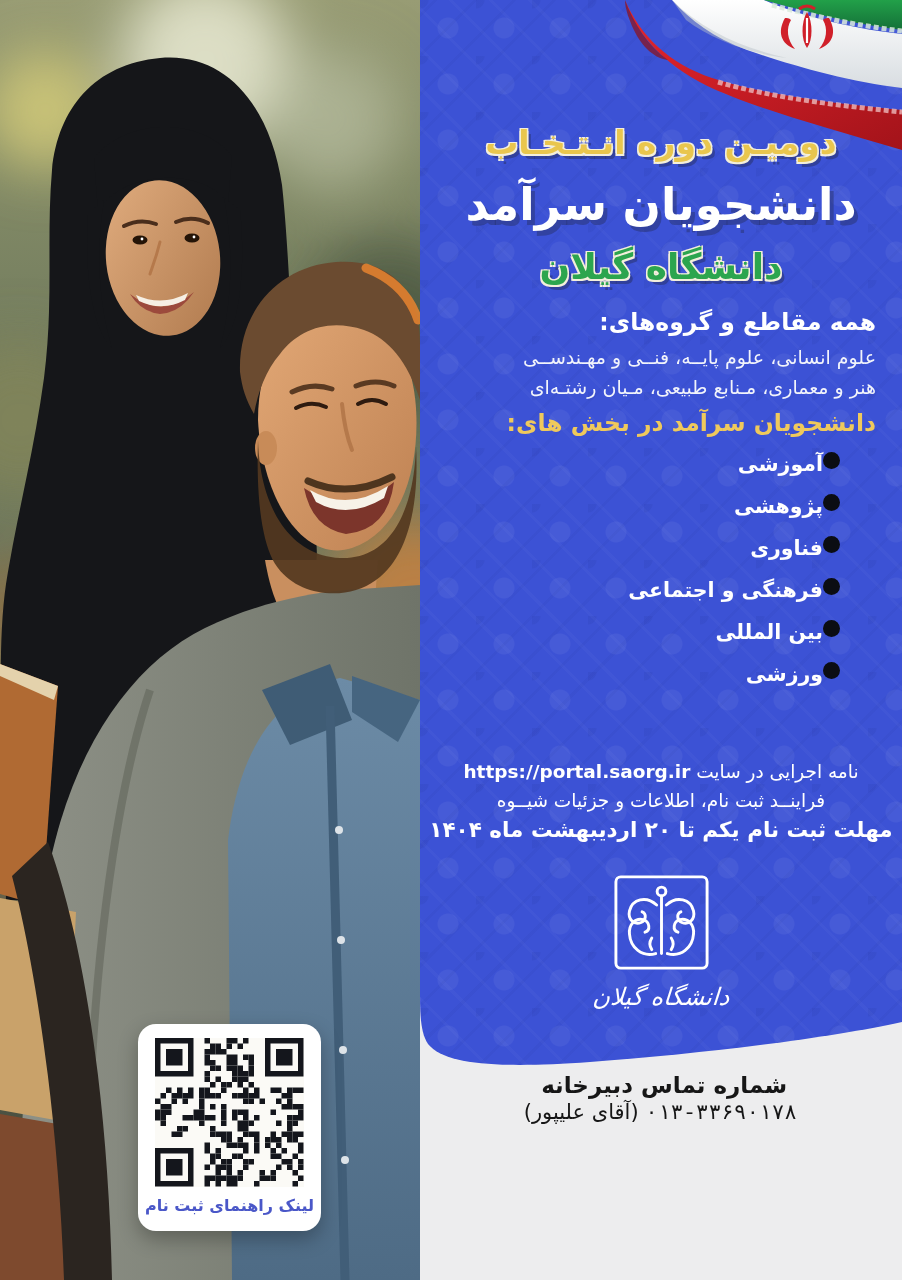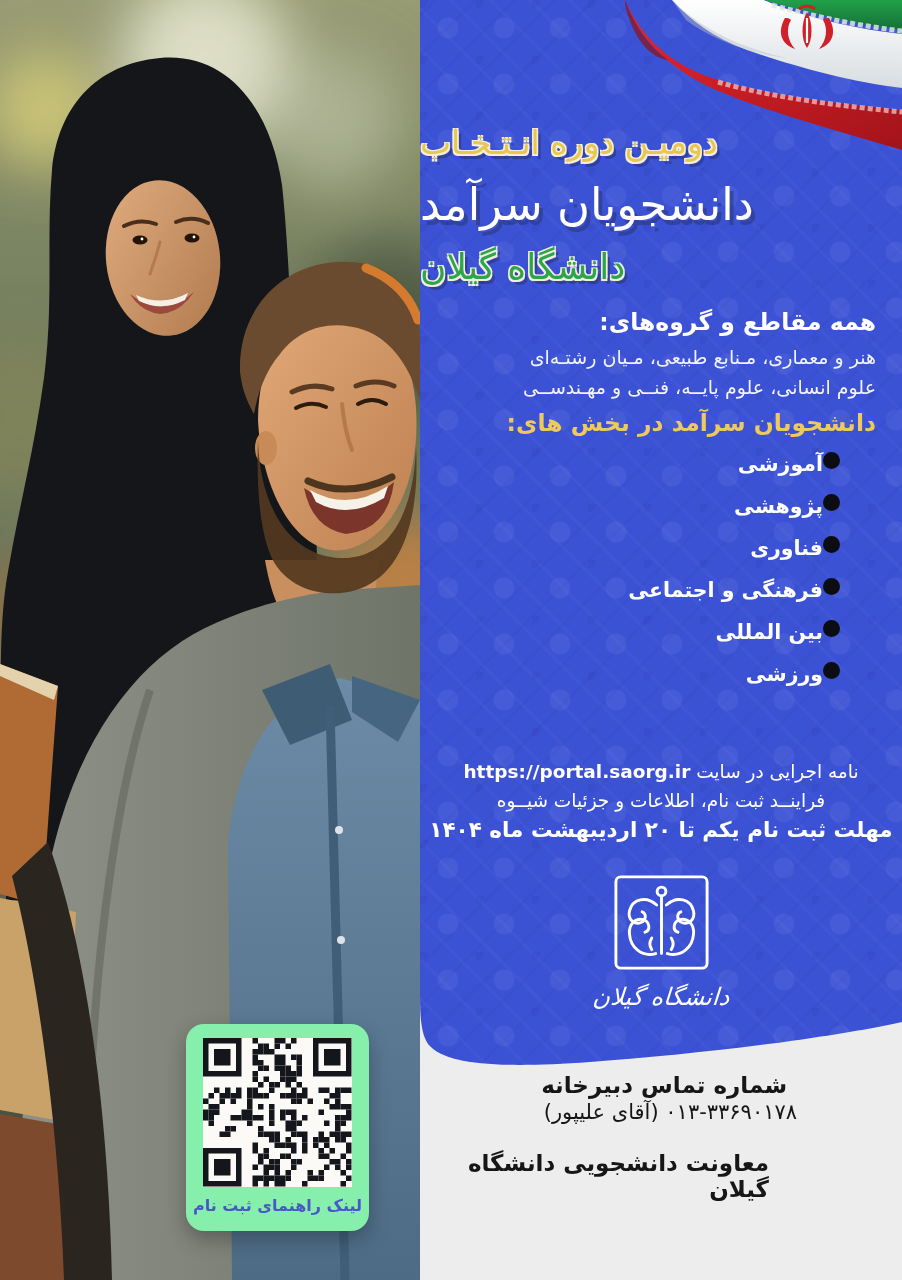--- a/index.html
+++ b/index.html
@@ -18,21 +18,21 @@
       radial-gradient(circle at 28px 28px, rgba(255,255,255,0.05) 10px, transparent 11px),
       radial-gradient(circle at 0px 0px, rgba(10,20,90,0.06) 8px, transparent 9px),
       repeating-linear-gradient(45deg, rgba(255,255,255,0.025) 0 3px, transparent 3px 28px),
       repeating-linear-gradient(-45deg, rgba(5,15,80,0.035) 0 3px, transparent 3px 28px),
       #3C52D5;
     background-size:56px 56px,56px 56px,auto,auto,auto;
     clip-path: path("M0 0 H482 V1022 C410 1038 280 1054 170 1062 C84 1068 26 1066 8 1044 C0 1032 0 1012 0 988 Z");
   }
   .flag{position:absolute;top:0;right:0;width:290px;height:160px;}
   
-  .title{position:absolute;top:112px;left:0;right:0;text-align:left;direction:rtl;font-weight:normal;}
+  .title{position:absolute;top:112px;left:0;right:0;text-align:center;direction:rtl;font-weight:bold;}
   .title div{line-height:62px;white-space:nowrap;}
   .t1{font-size:33px;color:#E9C64E;
       text-shadow:-1.5px -1.5px 0 #F3EFDC,1.5px -1.5px 0 #F3EFDC,-1.5px 1.5px 0 #F3EFDC,1.5px 1.5px 0 #F3EFDC,4px 5px 0 rgba(40,50,110,0.55);}
   .t2{font-size:45px;color:#FFFFFF;text-shadow:4px 5px 0 rgba(40,50,110,0.5);}
   .t3{font-size:36px;color:#2CA54E;
       text-shadow:-1.5px -1.5px 0 #F3EFDC,1.5px -1.5px 0 #F3EFDC,-1.5px 1.5px 0 #F3EFDC,1.5px 1.5px 0 #F3EFDC,4px 5px 0 rgba(40,50,110,0.55);}
   
   .groups{position:absolute;top:308px;left:30px;right:26px;direction:rtl;text-align:right;color:#fff;}
   .groups .g-head{font-weight:bold;font-size:23.5px;margin-bottom:6px;}
   .groups .g-line{font-size:19px;line-height:30px;color:#F2F4FB;}
@@ -48,26 +48,26 @@
   .deadline{position:absolute;top:817px;left:6px;right:6px;direction:rtl;text-align:center;color:#fff;font-weight:bold;font-size:21.5px;}
   
   .logo{position:absolute;top:874px;left:0;right:0;text-align:center;color:#fff;}
   .logo .caption{font-size:24px;font-style:italic;margin-top:8px;transform:skewX(-4deg);}
   
   .contact{position:absolute;left:420px;top:1060px;width:422px;box-sizing:border-box;
            padding:0 45px 0 20px;direction:rtl;text-align:right;color:#161616;}
   .contact .c-head{font-weight:bold;font-size:23px;margin:12px 10px 2px 0;}
   .contact .c-line{font-size:21px;margin:3px 0;}
   .contact .c-phone{font-size:21px;margin:2px 0;}
-  .contact .c-phone .num{direction:ltr;unicode-bidi:isolate;}
+  .contact .c-phone .num{direction:ltr;unicode-bidi:isolate;font-family:Liberation Mono, monospace;}
   .contact .c-footer{font-weight:bold;font-size:23px;margin:26px 28px 0 0;}
   
-  .qr-card{position:absolute;left:138px;top:1024px;width:183px;height:207px;background:#86efac;
+  .qr-card{position:absolute;left:138px;top:1024px;width:183px;height:207px;background:#ffffff;
            border-radius:18px;box-shadow:0 8px 20px rgba(0,0,0,0.28);
-           display:flex;flex-direction:column;align-items:center;padding-top:14px;box-sizing:border-box;margin-left:48px;}
+           display:flex;flex-direction:column;align-items:center;padding-top:14px;box-sizing:border-box;}
   .qr-label{color:#4A57C8;font-weight:bold;font-size:16px;margin-top:9px;direction:rtl;white-space:nowrap;}
 </style>
 </head>
 <body>
 
 <div class="photo">
   <svg viewBox="0 0 420 1280" preserveAspectRatio="none">
     <defs>
       <linearGradient id="pbg" x1="0" y1="0" x2="0" y2="1">
         <stop offset="0" stop-color="#989C74"></stop>
@@ -197,22 +197,22 @@
   </svg>
 
   <div class="title">
     <div class="t1">دومیـن دوره انـتـخـاب</div>
     <div class="t2">دانشجویان سرآمد</div>
     <div class="t3">دانشگاه گیلان</div>
   </div>
 
   <div class="groups">
     <div class="g-head">همه مقاطع و گروه‌های:</div>
+    <div class="g-line">علوم انسانی، علوم پایــه، فنــی و مهـندســی</div>
     <div class="g-line">هنر و معماری، مـنابع طبیعی، مـیان رشتـه‌ای</div>
-    <div class="g-line">علوم انسانی، علوم پایــه، فنــی و مهـندســی</div>
   </div>
 
   <div class="section-head">دانشجویان سرآمد در بخش های:</div>
   <ul class="list">
     <li>
         <span class="dot"></span>
         <span class="lbl">آموزشی</span>
       </li>
     <li>
         <span class="dot"></span>
@@ -500,14 +500,13 @@
     </svg>
   <div class="qr-label">لینک راهنمای ثبت نام</div>
 </div>
 
 <div class="contact">
   <div class="c-head">شماره تماس دبیرخانه</div>
   <div class="c-phone">
     <span class="num">۰۱۳-۳۳۶۹۰۱۷۸</span>
     <span>(آقای علیپور)</span>
   </div>
-  <div class="c-footer">معاونت دانشجویی دانشگاه گیلان</div>
 </div>
 
 </body></html>

